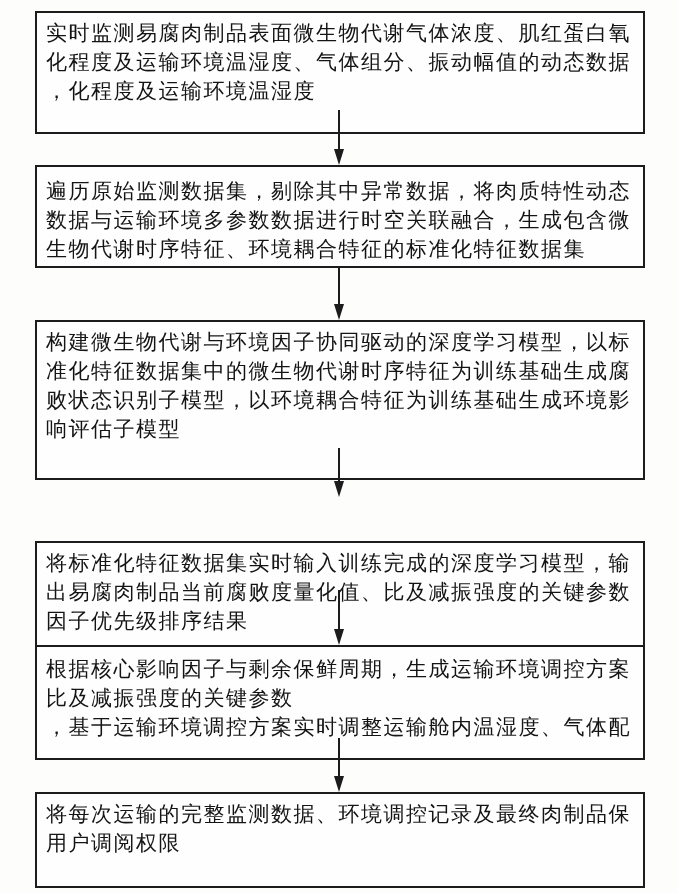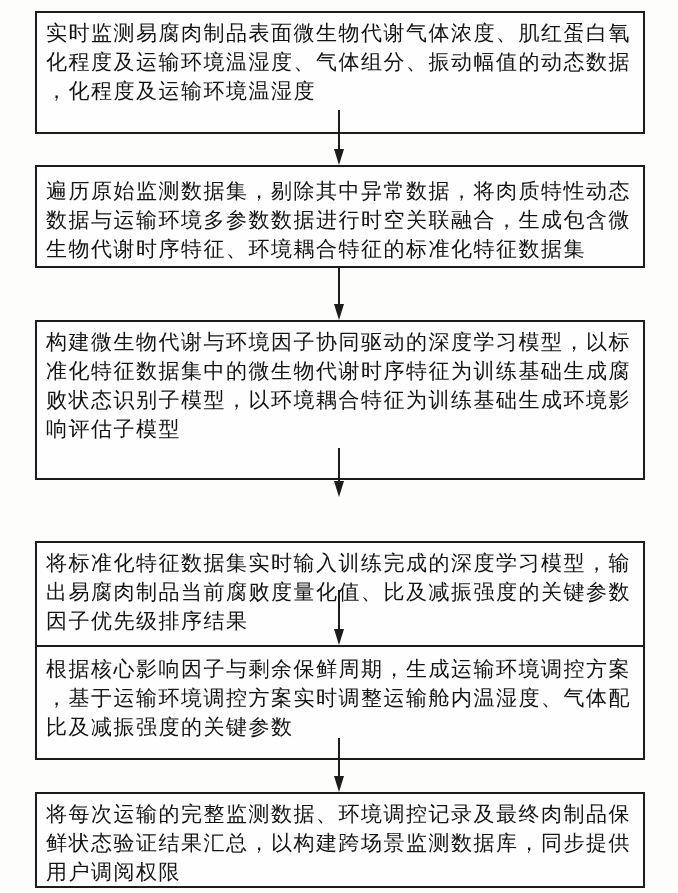--- a/index.html
+++ b/index.html
@@ -116,28 +116,27 @@
     <span class="line">因子优先级排序结果</span>
   </div>
 
   <div class="flow-arrow arrow-4">
     <div class="shaft"></div>
     <div class="head"></div>
   </div>
 
   <div class="flow-box box-5">
     <span class="line">根据核心影响因子与剩余保鲜周期，生成运输环境调控方案</span>
+    <span class="line">比及减振强度的关键参数</span>
     <span class="line">，基于运输环境调控方案实时调整运输舱内温湿度、气体配</span>
-    <span class="line">比及减振强度的关键参数</span>
   </div>
 
   <div class="flow-arrow arrow-5">
     <div class="shaft"></div>
     <div class="head"></div>
   </div>
 
   <div class="flow-box box-6">
     <span class="line">将每次运输的完整监测数据、环境调控记录及最终肉制品保</span>
-    <span class="line">鲜状态验证结果汇总，以构建跨场景监测数据库，同步提供</span>
     <span class="line">用户调阅权限</span>
   </div>
 
 </div>
 
 </body></html>

